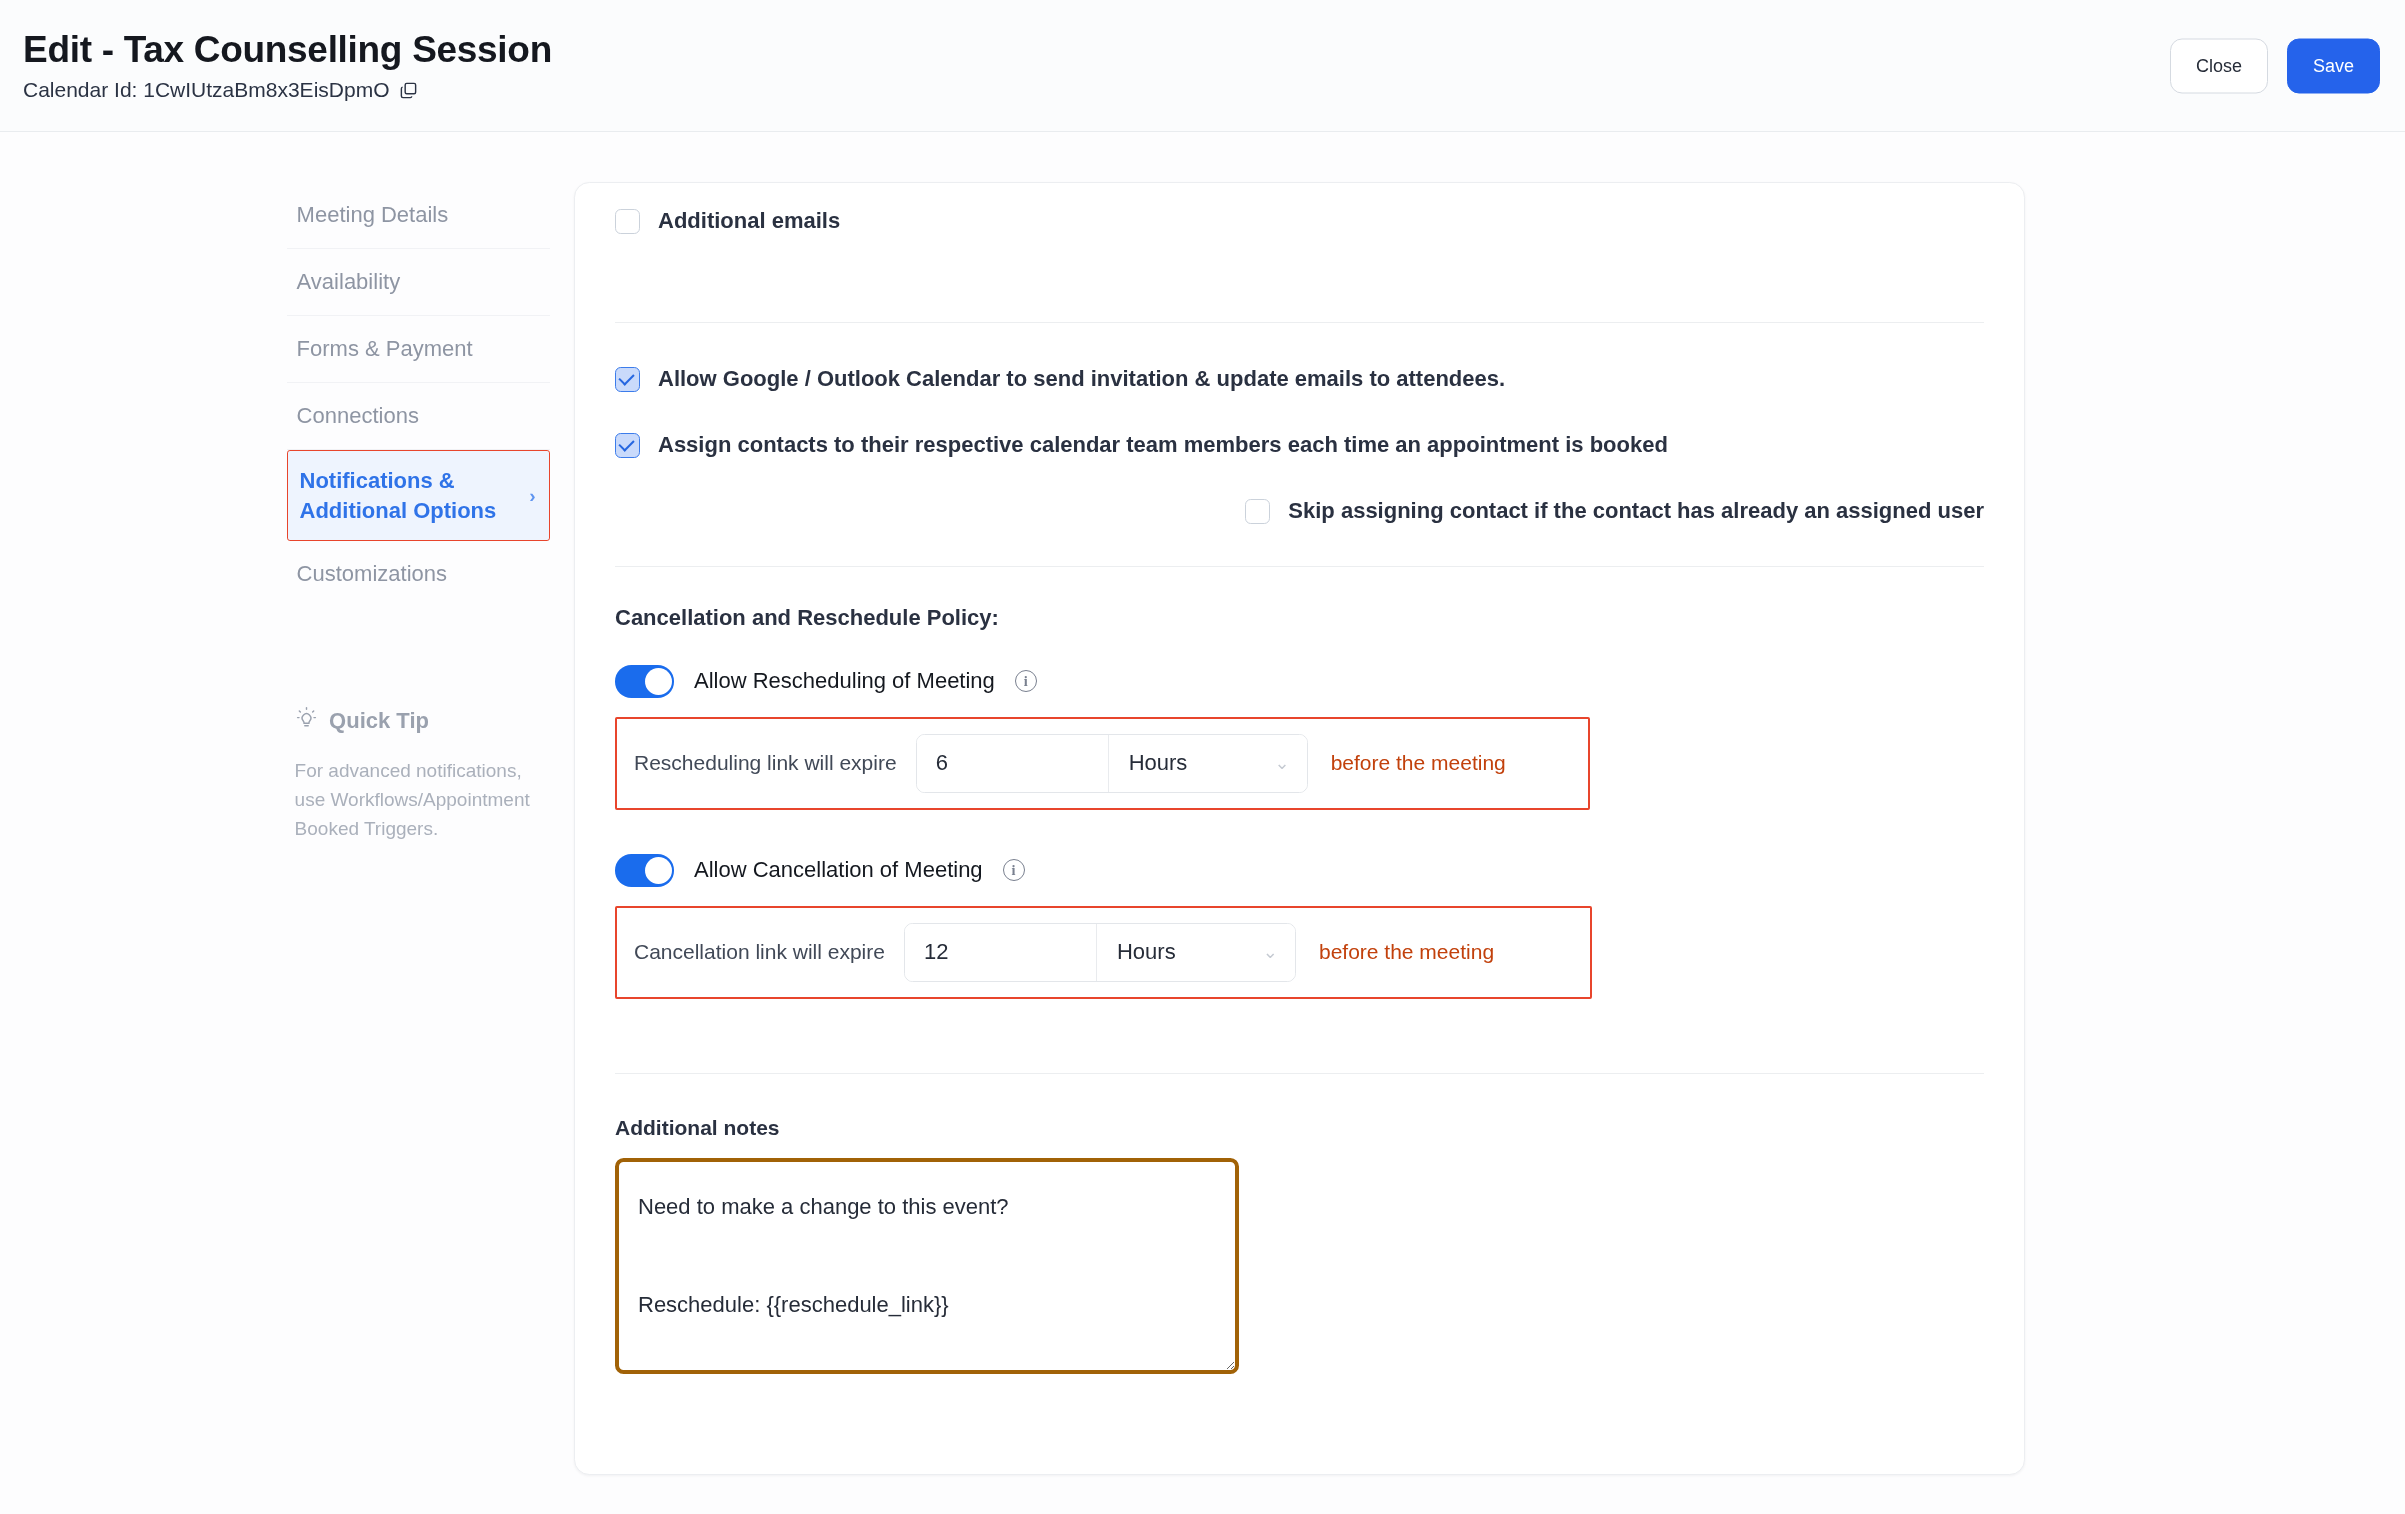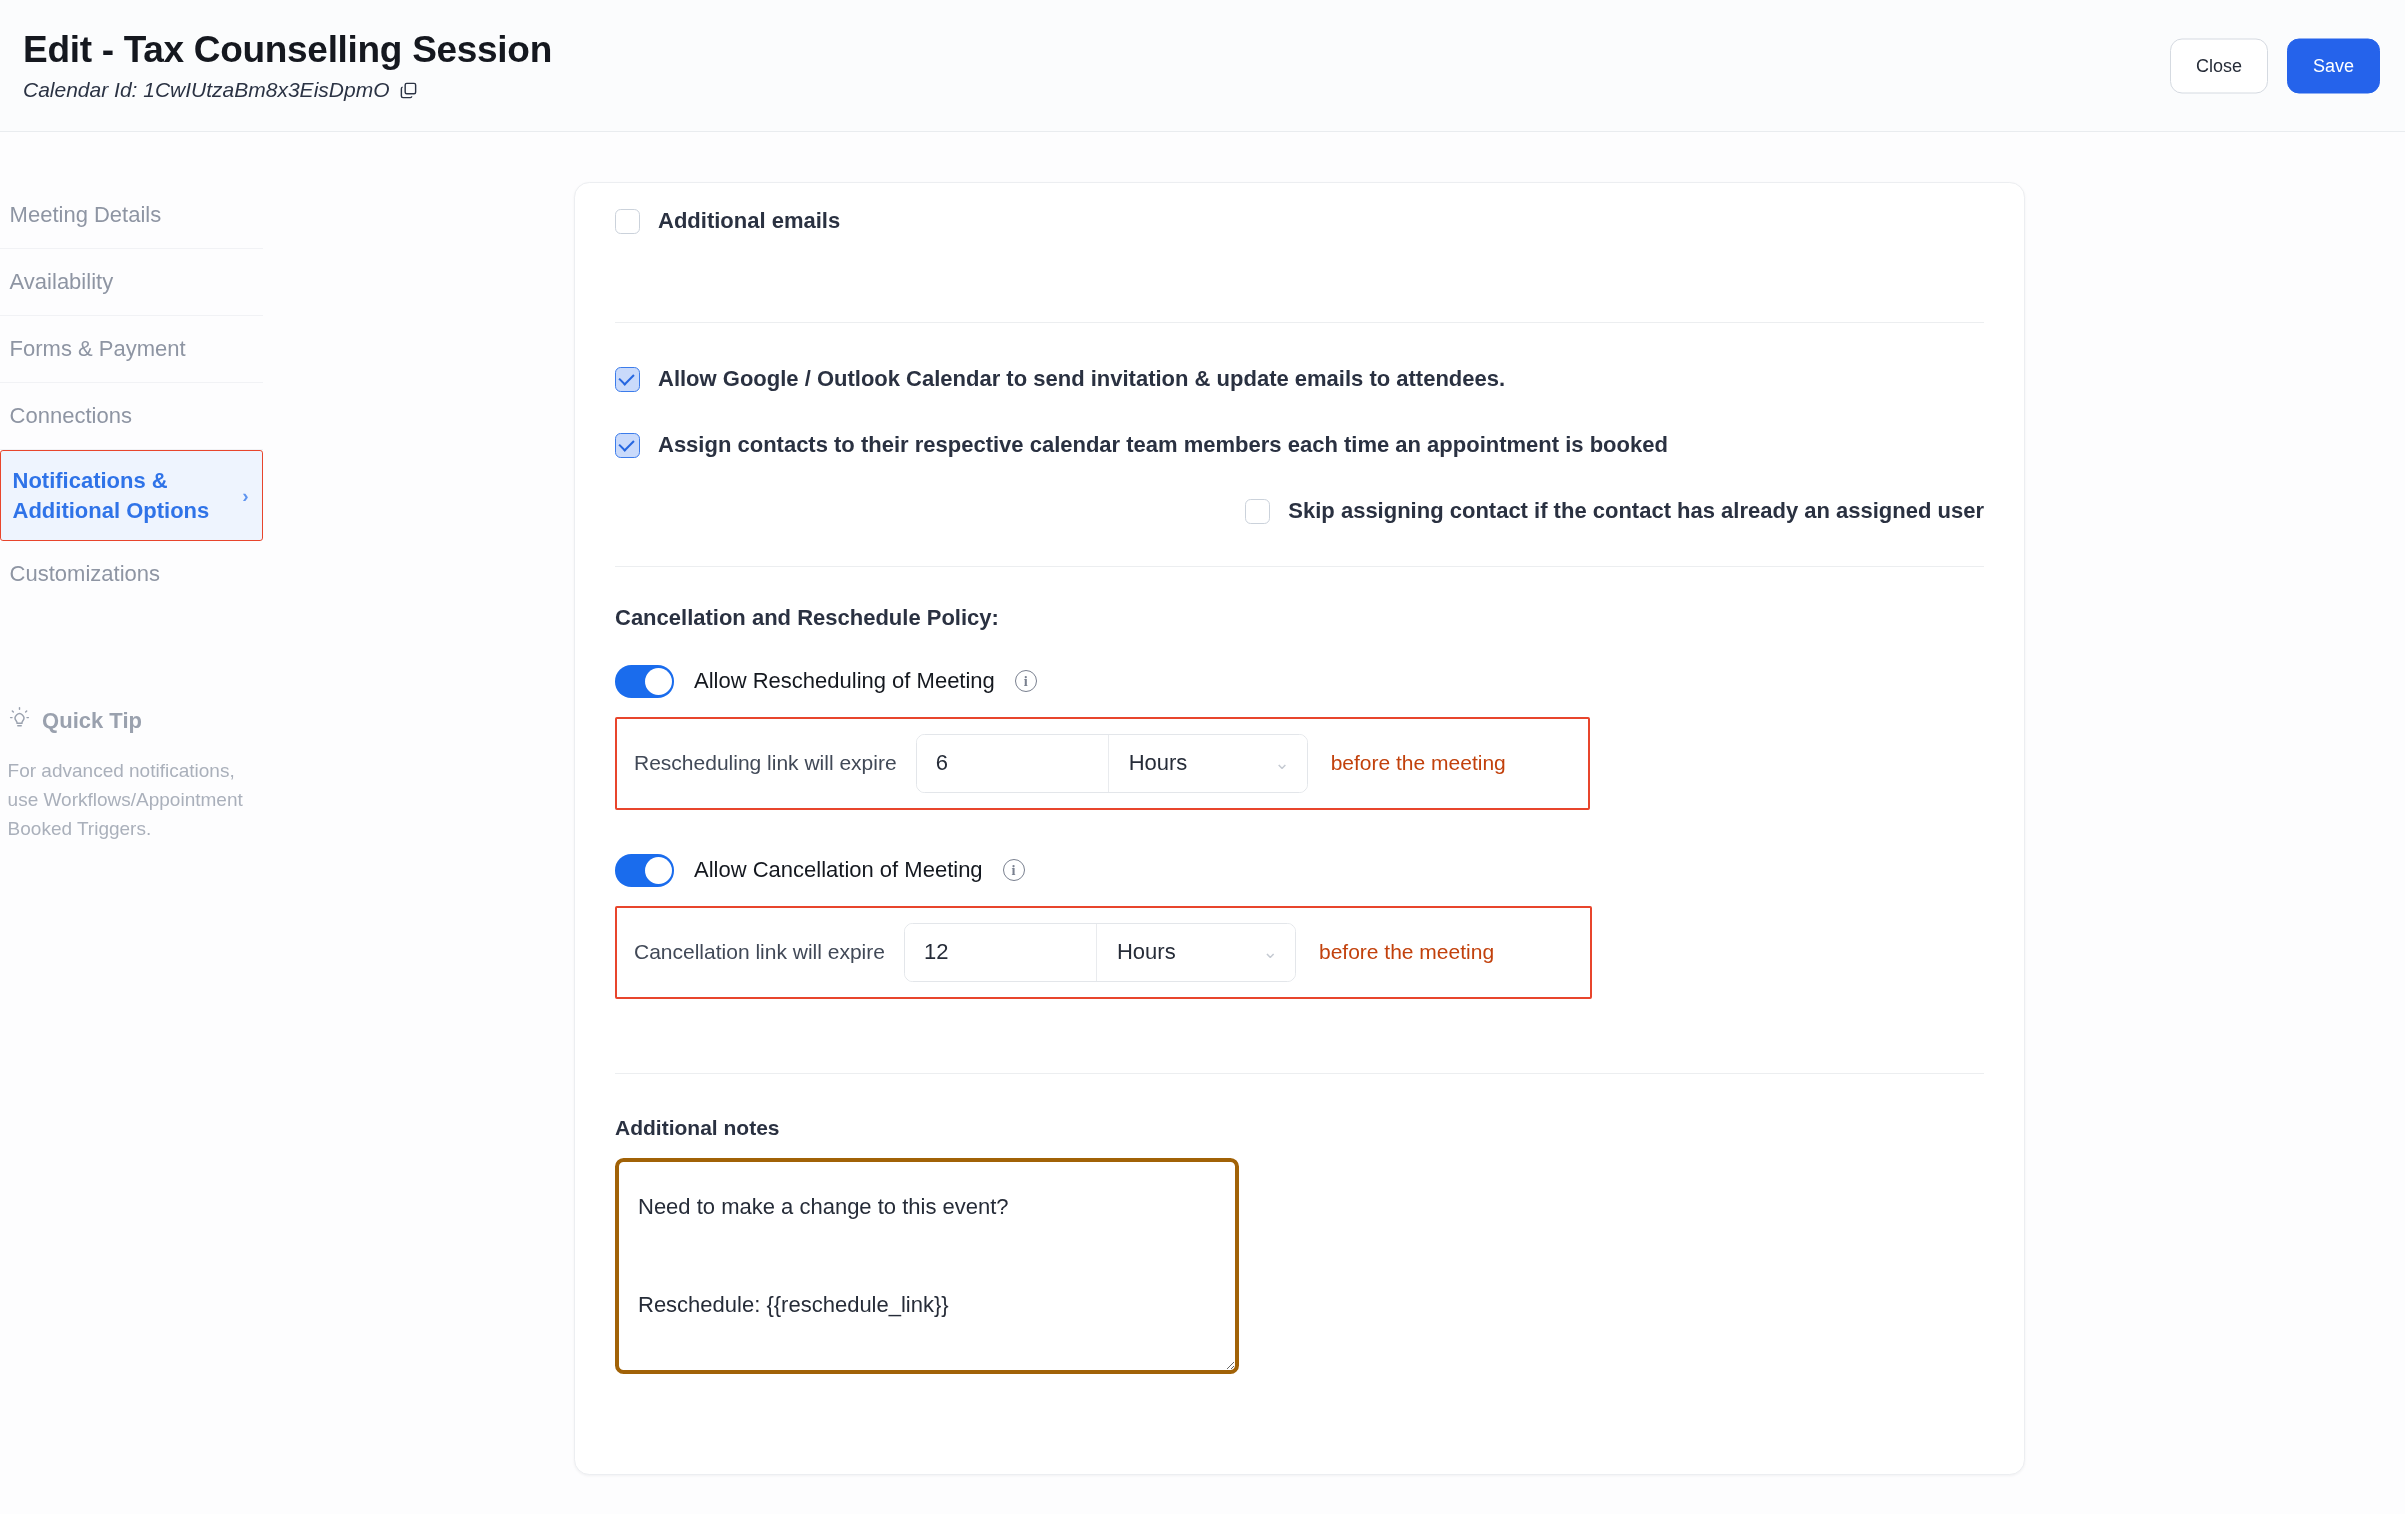--- a/index.html
+++ b/index.html
@@ -28,21 +28,20 @@
     letter-spacing: -0.3px;
     line-height: 1.15;
   }
   .calendar-id-row {
     margin-top: 6.7px;
     display: flex;
     align-items: center;
     gap: 9.6px;
     font-size: 21px;
     color: #2b3344;
-    font-style: italic;
   }
   .copy-icon {
     display: inline-flex;
     width: 19px;
     height: 19px;
     cursor: pointer;
   }
   .header-right {
     position: absolute;
     right: 25px;
@@ -80,20 +79,21 @@
     display: flex;
     height: calc(1514px - 132px);
     background: #fdfdfe;
     padding-top: 50px;
   }
 
   
   .sidebar {
     width: 574px;
     flex: 0 0 574px;
+    padding-left: 287px;
     padding-right: 24px;
   }
   .nav-list { width: 263px; }
   .nav-item {
     position: relative;
     padding: 20px 0 20px 9.6px;
     font-size: 22px;
     color: #8e95a3;
     cursor: pointer;
     border-bottom: 1px solid #f1f2f5;

